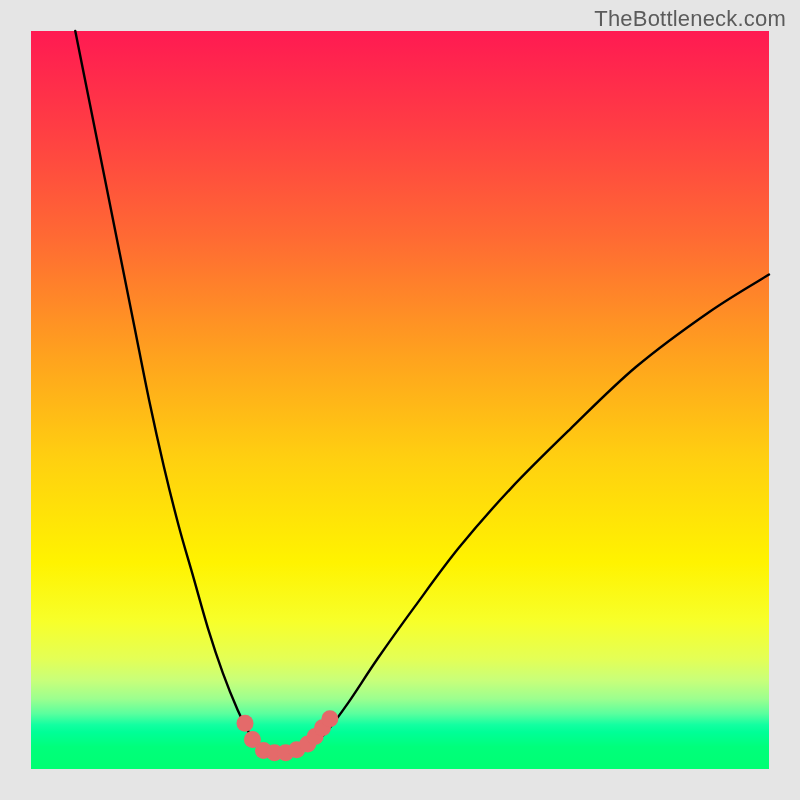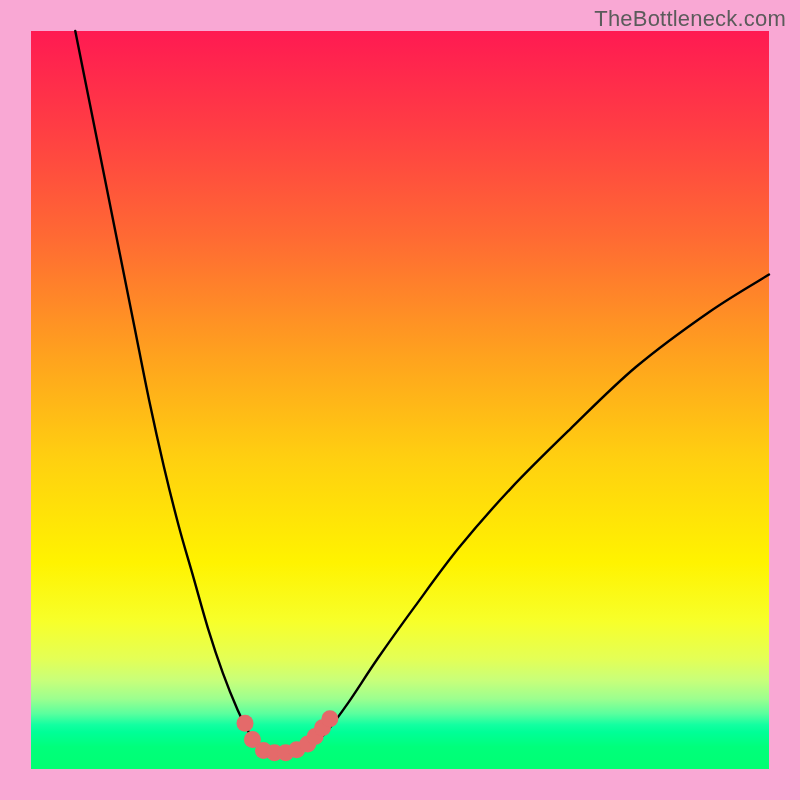--- a/index.html
+++ b/index.html
@@ -7,21 +7,21 @@
     padding: 0;
     width: 800px;
     height: 800px;
     background: #000;
     overflow: hidden;
     font-family: Arial, Helvetica, sans-serif;
   }
   .frame {
     position: absolute;
     inset: 0;
-    background: #f9a8d4;
+    background: #e5e5e5;
     padding-left: 45px;
   }
   .plot-area {
     position: absolute;
     left: 31px;
     top: 31px;
     width: 738px;
     height: 738px;
     
     background:

